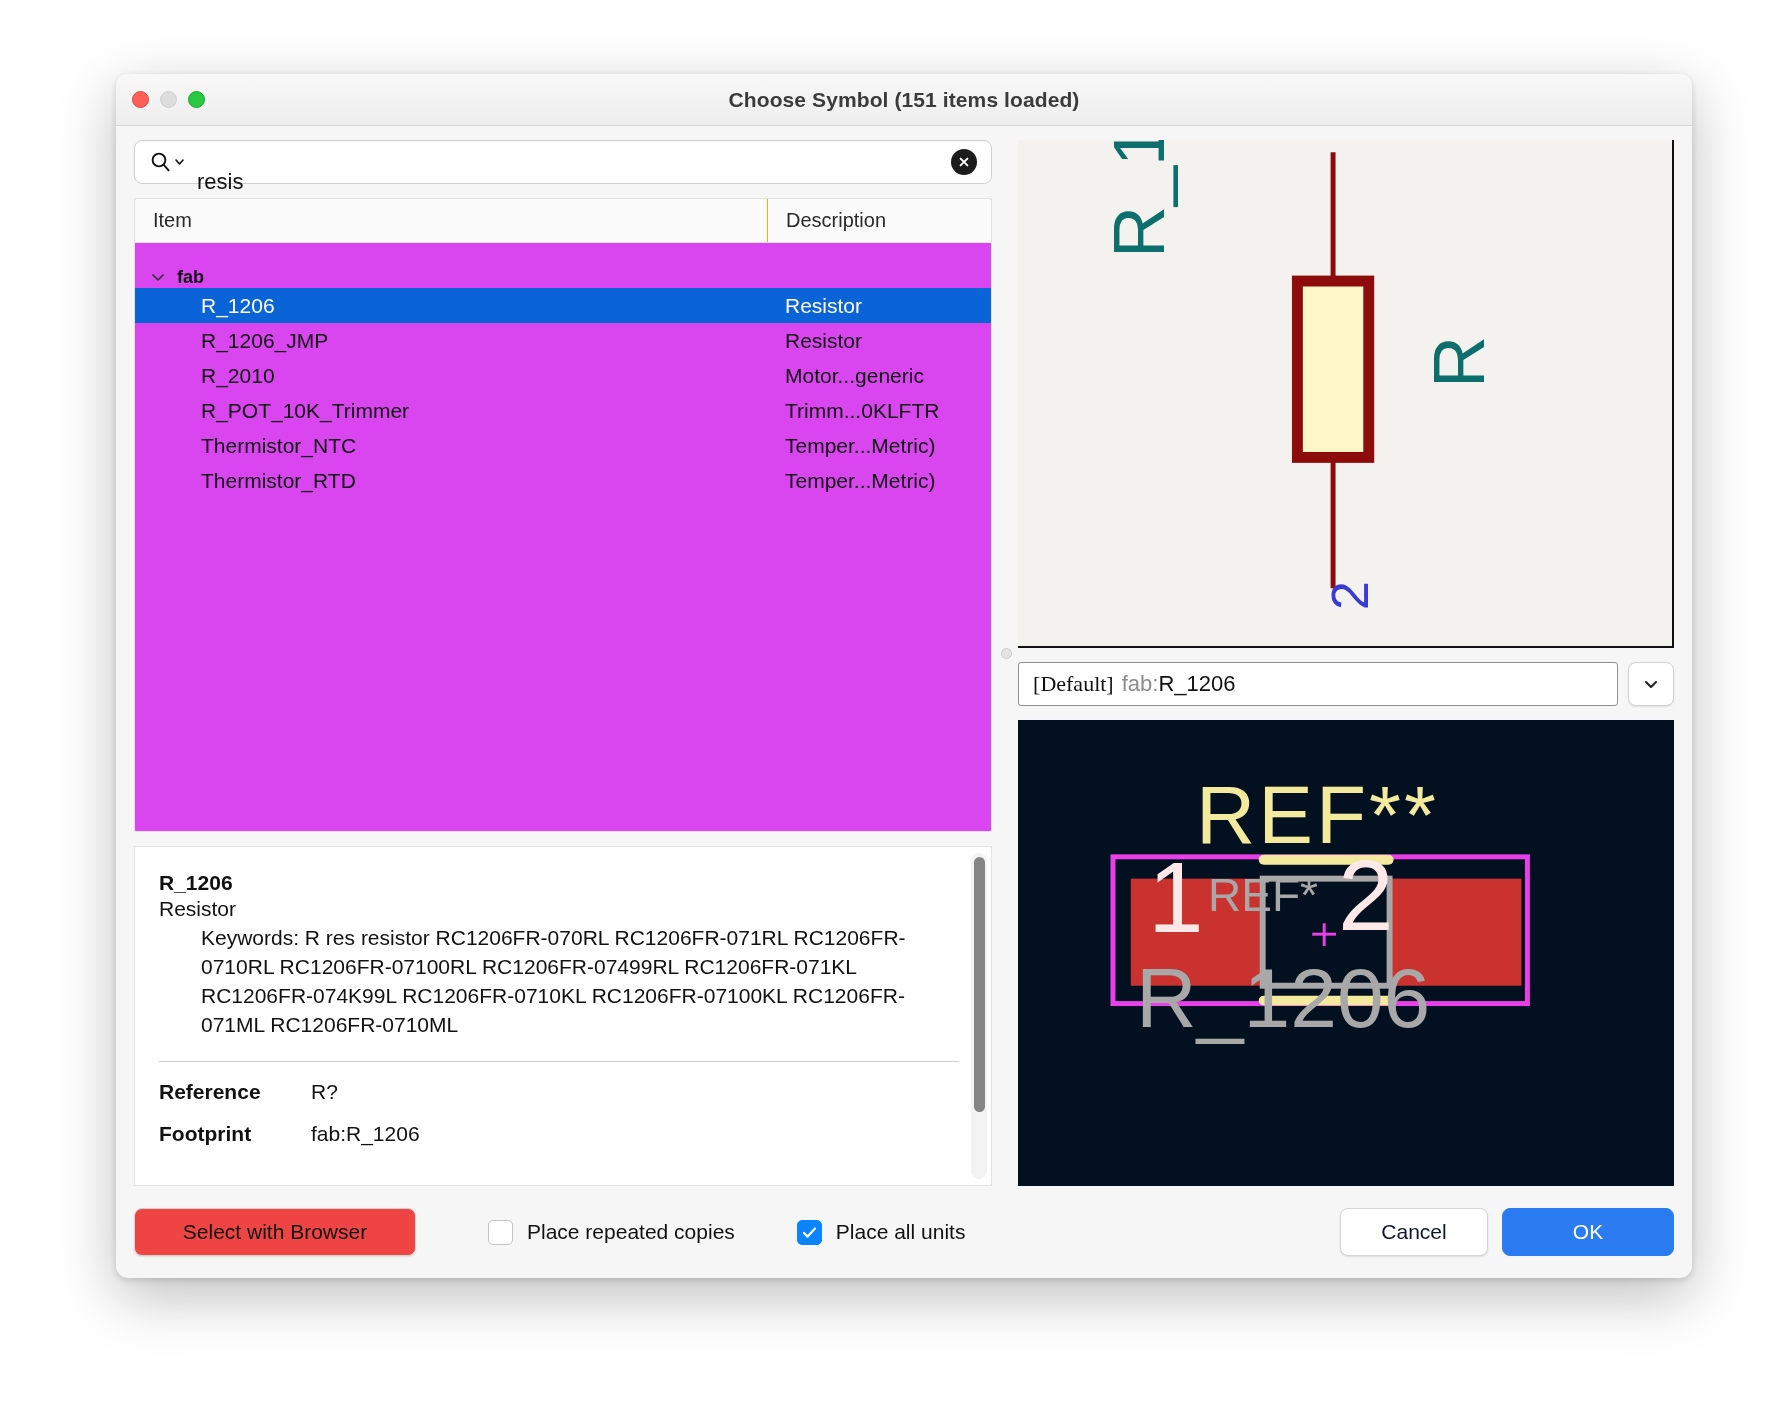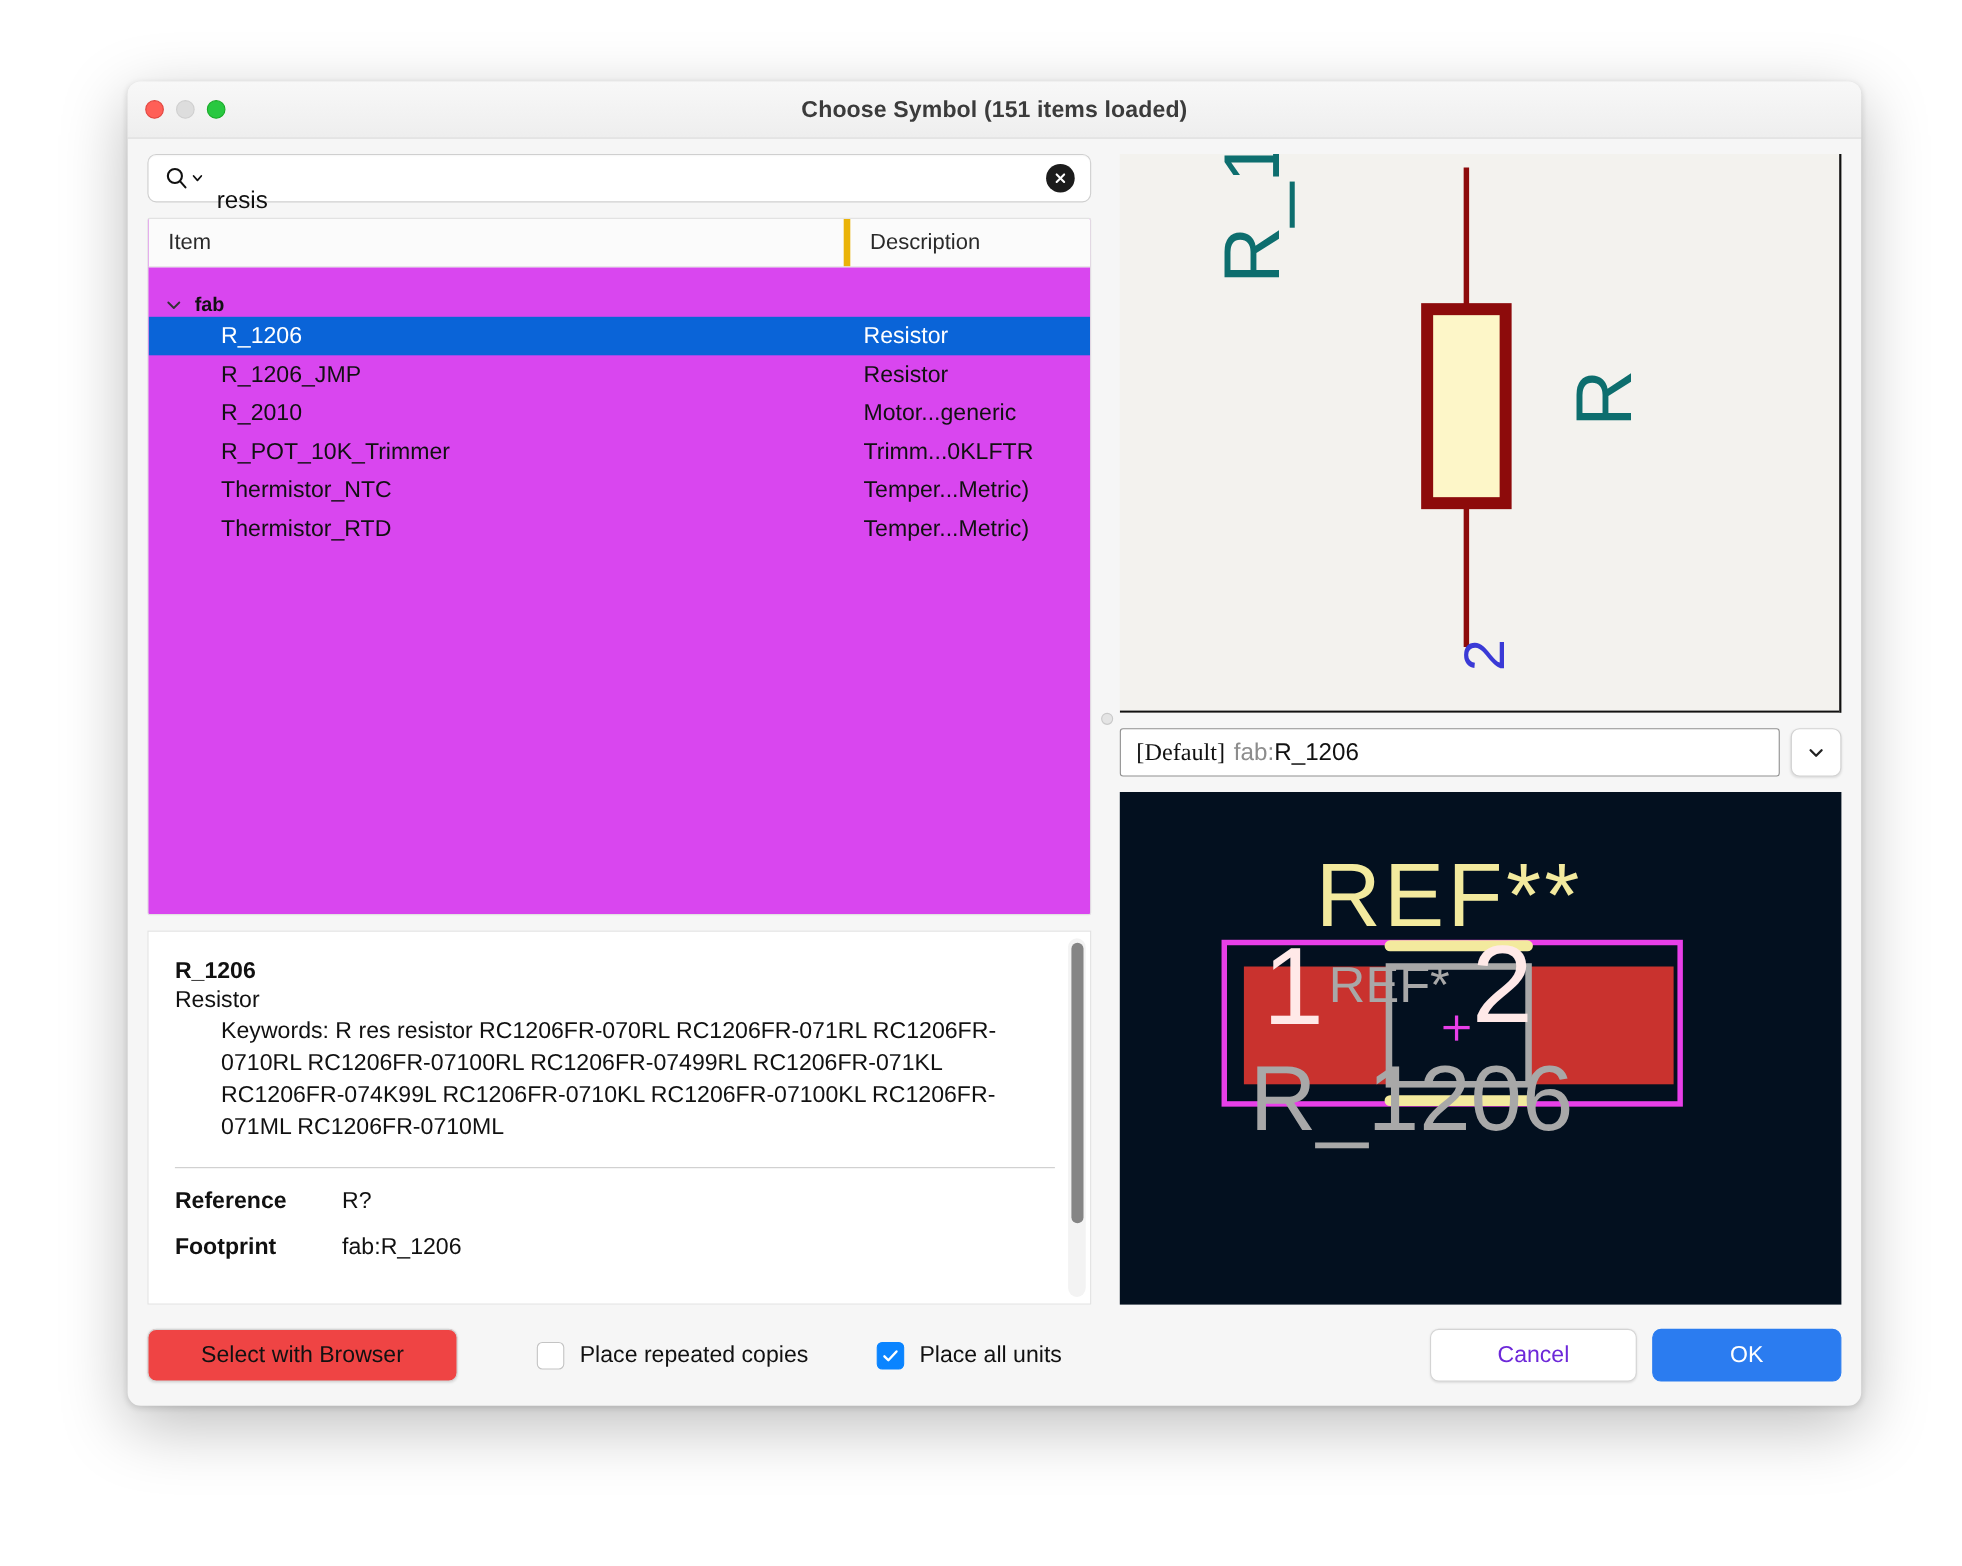--- a/index.html
+++ b/index.html
@@ -111,21 +111,21 @@
   }
   .th {
     font-size: 20px;
     color: #2a2a2a;
     padding-left: 18px;
     height: 100%;
     display: flex;
     align-items: center;
   }
   .th.item { width: 632px; }
-  .th.desc { flex: 1 1 auto; border-left: 6px solid #eab308; }
+  .th.desc { flex: 1 1 auto; border-left: 1px solid #eab308; }
 
   #table-rows { flex: 1 1 auto; overflow: hidden; padding-top: 10px; }
 
   .tree-group {
     display: flex; align-items: flex-end;
     height: 35px;
     padding-left: 12px;
     font-size: 18px;
     color: #111;
     font-weight: bold;
@@ -315,22 +315,22 @@
     border: 1px solid #c4c4c4;
     background: #ffffff;
     display: flex; align-items: center; justify-content: center;
     flex: 0 0 25px;
   }
   .chk.on { background: #0a84ff; border-color: #0a84ff; }
   #btn-cancel {
     background: #ffffff;
     border: 1px solid #d4d4d4;
     box-shadow: 0 1px 2px rgba(0,0,0,0.10);
-    color: #6d28d9;
-    width: 188px;
+    color: #0f172a;
+    width: 148px;
   }
   #btn-ok {
     background: #2b7cf0;
     border: 1px solid #2b7cf0;
     color: #ffffff;
     width: 172px;
   }
 </style>
 </head>
 <body>

